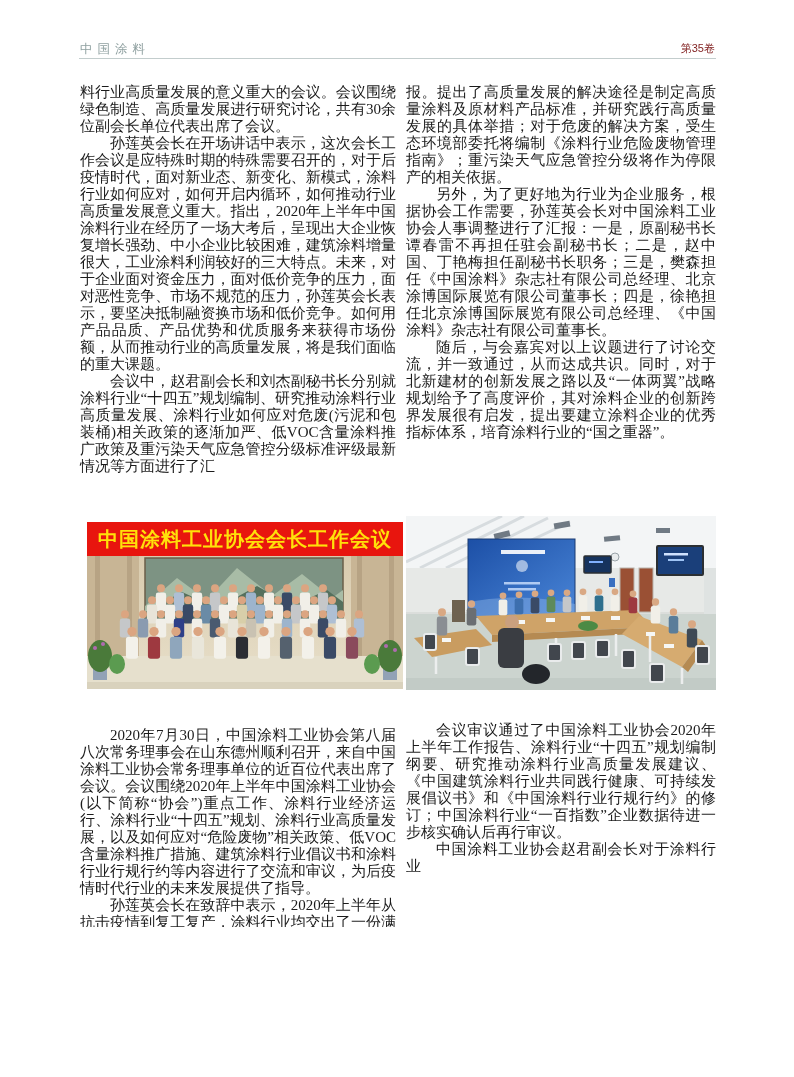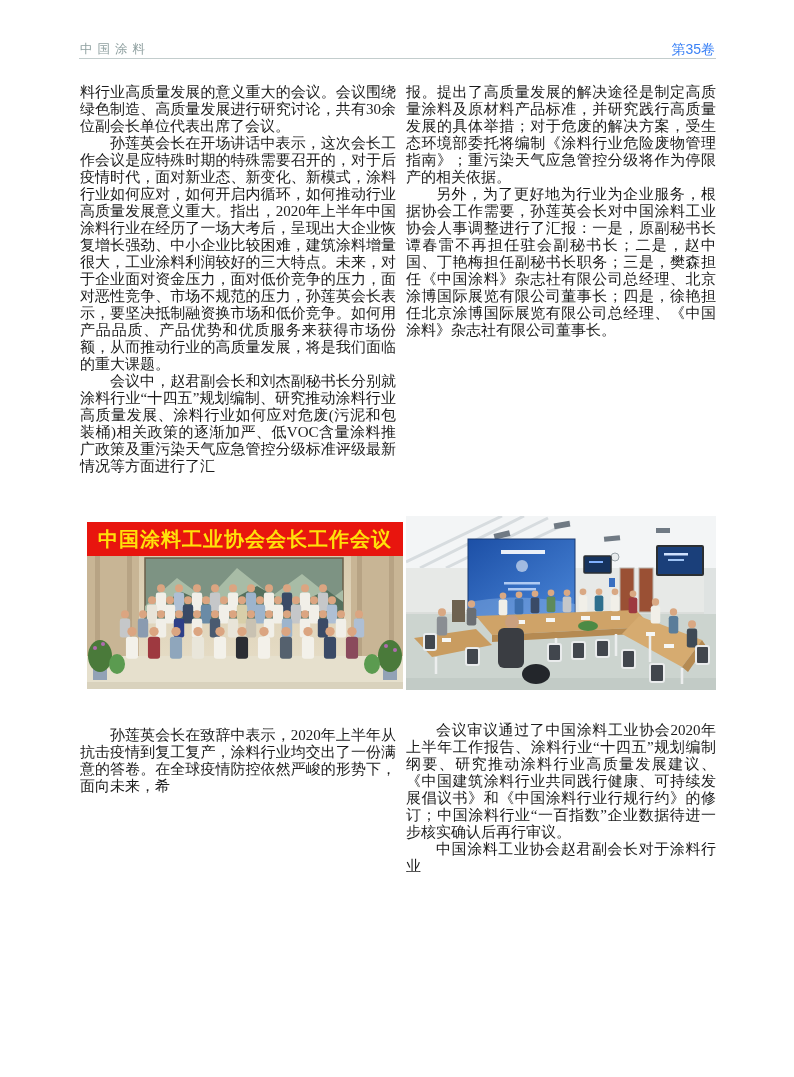--- a/index.html
+++ b/index.html
@@ -1,21 +1,21 @@
 <!DOCTYPE html>
 <html><head>
 <meta charset="utf-8">
 <style>
   html,body { margin:0; padding:0; background:#ffffff; }
   body { width:794px; height:1077px; font-family:"Liberation Serif","DejaVu Serif",serif; }
   .page { position:relative; width:794px; height:927px; overflow:hidden; background:#ffffff; }
 
   
   .hdr-journal { position:absolute; left:80px; top:41px; font-size:12.5px; color:#8fa0a0; letter-spacing:5px; font-family:"Liberation Sans",sans-serif; }
-  .hdr-volume  { position:absolute; right:79px; top:41px; font-size:14px; color:#3b82f6; font-family:"Liberation Sans",sans-serif; }
+  .hdr-volume  { position:absolute; right:79px; top:41px; font-size:11px; color:#7f1d1d; font-family:"Liberation Sans",sans-serif; }
   .hdr-rule    { position:absolute; left:79px; top:58px; width:637px; height:1px; background:#c3cdcd; }
 
   
   .col { position:absolute; font-size:15px; line-height:17px; text-align:justify; color:#1b1b1b; word-break:break-all; }
   .col p { margin:0; }
   .col p.ind { text-indent:2em; }
   .col-lt { left:80px;  top:84px;  width:316px; }
   .col-rt { left:406px; top:84px;  width:310px; }
   .col-lb { left:80px;  top:727px; width:316px; }
   .col-rb { left:406px; top:722px; width:310px; }
@@ -48,20 +48,21 @@
 
   <div class="col col-lt">
     <p>料行业高质量发展的意义重大的会议。会议围绕绿色制造、高质量发展进行研究讨论，共有30余位副会长单位代表出席了会议。</p>
     <p class="ind">孙莲英会长在开场讲话中表示，这次会长工作会议是应特殊时期的特殊需要召开的，对于后疫情时代，面对新业态、新变化、新模式，涂料行业如何应对，如何开启内循环，如何推动行业高质量发展意义重大。指出，2020年上半年中国涂料行业在经历了一场大考后，呈现出大企业恢复增长强劲、中小企业比较困难，建筑涂料增量很大，工业涂料利润较好的三大特点。未来，对于企业面对资金压力，面对低价竞争的压力，面对恶性竞争、市场不规范的压力，孙莲英会长表示，要坚决抵制融资换市场和低价竞争。如何用产品品质、产品优势和优质服务来获得市场份额，从而推动行业的高质量发展，将是我们面临的重大课题。</p>
     <p class="ind">会议中，赵君副会长和刘杰副秘书长分别就涂料行业“十四五”规划编制、研究推动涂料行业高质量发展、涂料行业如何应对危废(污泥和包装桶)相关政策的逐渐加严、低VOC含量涂料推广政策及重污染天气应急管控分级标准评级最新情况等方面进行了汇</p>
   </div>
 
   <div class="col col-rt">
     <p>报。提出了高质量发展的解决途径是制定高质量涂料及原材料产品标准，并研究践行高质量发展的具体举措；对于危废的解决方案，受生态环境部委托将编制《涂料行业危险废物管理指南》；重污染天气应急管控分级将作为停限产的相关依据。</p>
     <p class="ind">另外，为了更好地为行业为企业服务，根据协会工作需要，孙莲英会长对中国涂料工业协会人事调整进行了汇报：一是，原副秘书长谭春雷不再担任驻会副秘书长；二是，赵中国、丁艳梅担任副秘书长职务；三是，樊森担任《中国涂料》杂志社有限公司总经理、北京涂博国际展览有限公司董事长；四是，徐艳担任北京涂博国际展览有限公司总经理、《中国涂料》杂志社有限公司董事长。</p>
+    <p class="ind">随后，与会嘉宾对以上议题进行了讨论交流，并一致通过，从而达成共识。同时，对于北新建材的创新发展之路以及“一体两翼”战略规划给予了高度评价，其对涂料企业的创新跨界发展很有启发，提出要建立涂料企业的优秀指标体系，培育涂料行业的“国之重器”。</p>
   </div>
 
   <div class="photo-left">
     <div class="banner">中国涂料工业协会会长工作会议</div>
     <svg width="316" height="133" viewBox="0 0 316 133">
       <defs>
         <symbol id="pp" viewBox="0 0 12 28">
           <circle cx="6" cy="4.2" r="4" fill="#dba581"></circle>
           <rect x="0.8" y="8.6" width="10.4" height="19" rx="2.4"></rect>
         </symbol>
@@ -260,20 +261,21 @@
         <rect x="216" y="134" width="13" height="18" rx="2"></rect>
         <rect x="244" y="148" width="14" height="18" rx="2"></rect>
         <rect x="60" y="132" width="13" height="17" rx="2"></rect>
         <rect x="18" y="118" width="12" height="16" rx="2"></rect>
         <rect x="290" y="130" width="13" height="18" rx="2"></rect>
       </g>
     </svg>
   </div>
 
   <div class="col col-lb">
+    <p class="ind">2020年7月30日，中国涂料工业协会第八届八次常务理事会在山东德州顺利召开，来自中国涂料工业协会常务理事单位的近百位代表出席了会议。会议围绕2020年上半年中国涂料工业协会(以下简称“协会”)重点工作、涂料行业经济运行、涂料行业“十四五”规划、涂料行业高质量发展，以及如何应对“危险废物”相关政策、低VOC含量涂料推广措施、建筑涂料行业倡议书和涂料行业行规行约等内容进行了交流和审议，为后疫情时代行业的未来发展提供了指导。</p>
     <p class="ind">孙莲英会长在致辞中表示，2020年上半年从抗击疫情到复工复产，涂料行业均交出了一份满意的答卷。在全球疫情防控依然严峻的形势下，面向未来，希</p>
   </div>
 
   <div class="col col-rb">
     <p class="ind">会议审议通过了中国涂料工业协会2020年上半年工作报告、涂料行业“十四五”规划编制纲要、研究推动涂料行业高质量发展建议、《中国建筑涂料行业共同践行健康、可持续发展倡议书》和《中国涂料行业行规行约》的修订；中国涂料行业“一百指数”企业数据待进一步核实确认后再行审议。</p>
     <p class="ind">中国涂料工业协会赵君副会长对于涂料行业</p>
   </div>
 
   <div class="footer">
     <div class="page-num-wrap">

